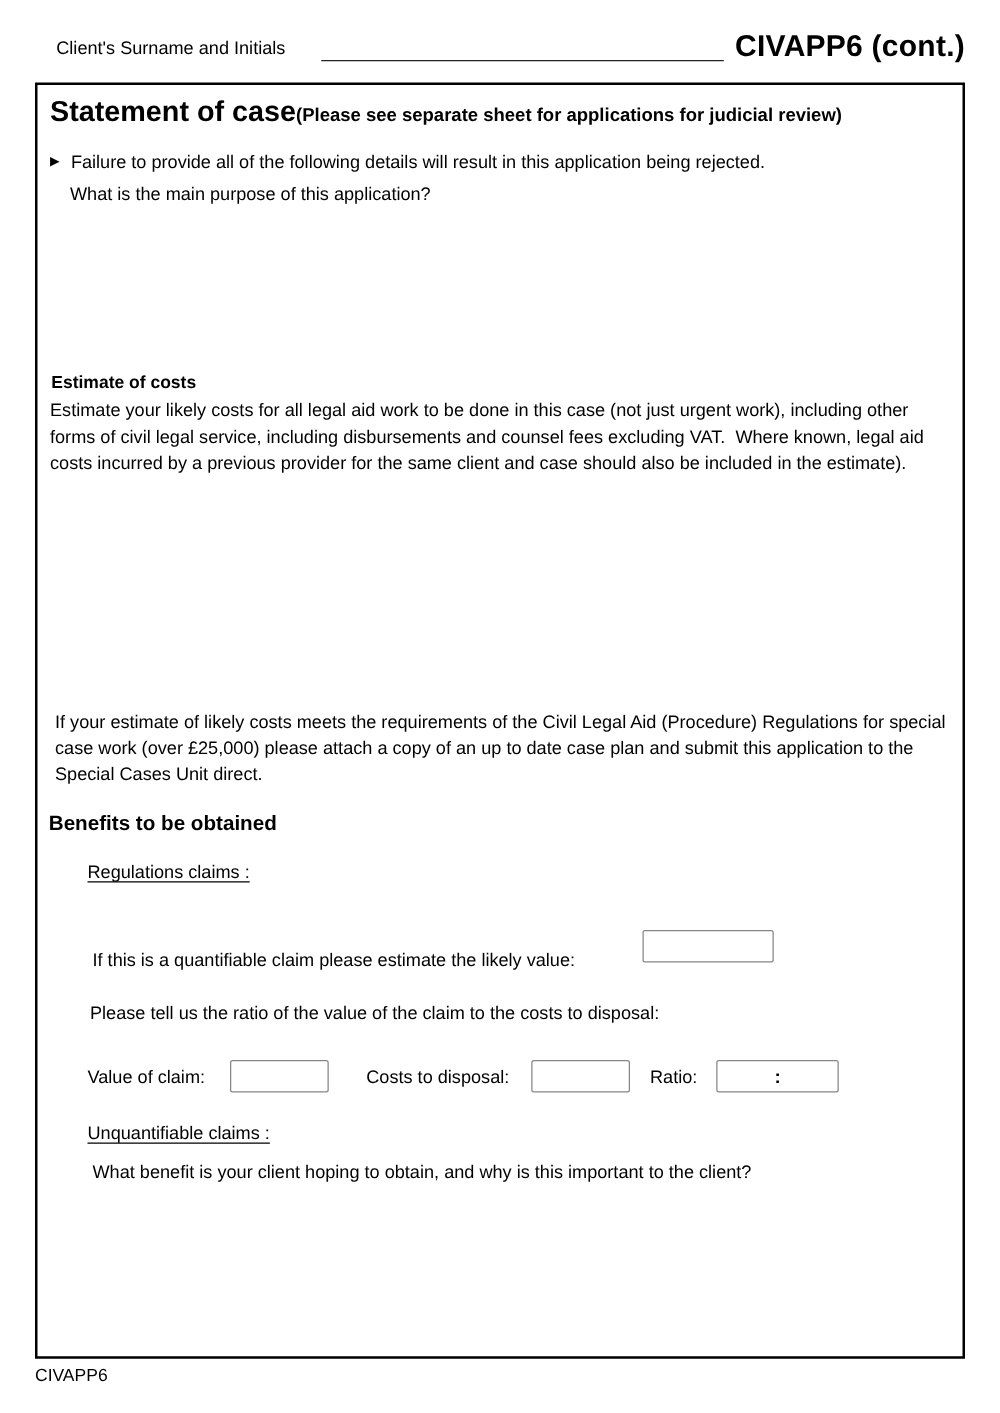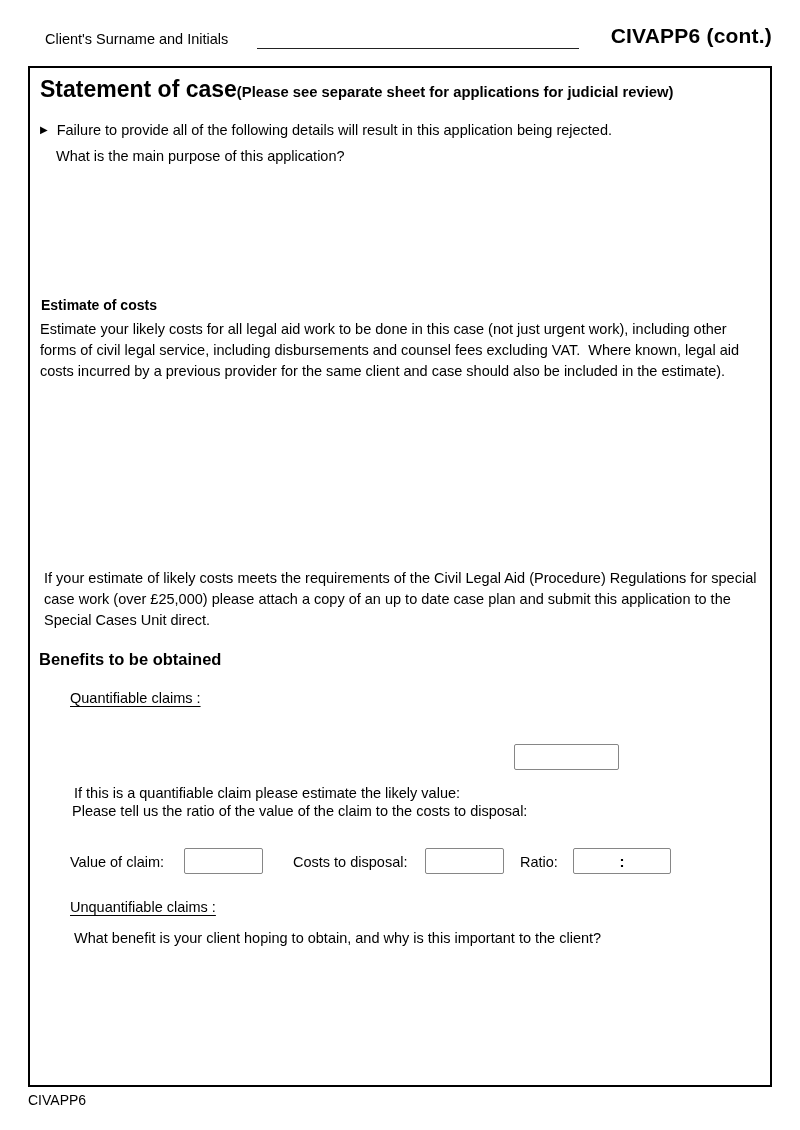--- a/index.html
+++ b/index.html
@@ -17,21 +17,21 @@
     position: absolute; left: 45px; top: 31px;
     font-size: 14.5px;
   }
   .surname-line {
     position: absolute; left: 257px; top: 29px;
     width: 322px; height: 19px;
     border-bottom: 1.6px solid #222222;
   }
   .form-code-header {
     position: absolute; right: 28px; top: 24px;
-    font-size: 21px; font-weight: bold; letter-spacing: 0.2px;
+    font-size: 24px; font-weight: bold; letter-spacing: 0.2px;
   }
   
   .main-box {
     position: absolute; left: 28px; top: 66px;
     width: 744px; height: 1021px;
     border: 2px solid #000000;
     box-sizing: border-box;
     background: #ffffff;
   }
   .main-box > * { position: absolute; }
@@ -49,21 +49,21 @@
   .estimate-body { left: 10px; top: 251px; width: 714px; }
   .ans-estimate { left: 10px; top: 340px; width: 720px; height: 155px; }
   .special-note { left: 14px; top: 500px; width: 726px; }
   .benefits-heading { left: 9px; top: 582px; font-size: 16.5px; font-weight: bold; text-align: center; }
   .claims-sub {
     font-size: 14.5px;
     text-decoration: underline;
     text-underline-offset: 3px;
   }
   .quantifiable { left: 40px; top: 622px; }
-  .likely-label { left: 44px; top: 715px; }
+  .likely-label { left: 44px; top: 691px; }
   .field-box {
     background: #ffffff;
     border: 1.5px solid #868686;
     border-radius: 2px;
     box-sizing: border-box;
   }
   .likely-box { left: 484px; top: 676px; width: 105px; height: 26px; }
   .ratio-prompt { left: 42px; top: 733px; }
   .lbl-value { left: 40px; top: 784px; }
   .box-value { left: 154px; top: 780px; width: 79px; height: 26px; }
@@ -113,21 +113,21 @@
     <div class="answer-area ans-main-purpose"></div>
 
     <div class="estimate-heading">Estimate of costs</div>
     <div class="body-text estimate-body">Estimate your likely costs for all legal aid work to be done in this case (not just urgent work), including other forms of civil legal service, including disbursements and counsel fees excluding VAT.  Where known, legal aid costs incurred by a previous provider for the same client and case should also be included in the estimate).</div>
     <div class="answer-area ans-estimate"></div>
 
     <div class="body-text special-note">If your estimate of likely costs meets the requirements of the Civil Legal Aid (Procedure) Regulations for special case work (over £25,000) please attach a copy of an up to date case plan and submit this application to the Special Cases Unit direct.</div>
 
     <div class="benefits-heading">Benefits to be obtained</div>
 
-    <div class="claims-sub quantifiable">Quantifiable claims :</div>
+    <div class="claims-sub quantifiable">Regulations claims :</div>
 
     <div class="body-text nowrap likely-label">If this is a quantifiable claim please estimate the likely value:</div>
     <div class="field-box likely-box"></div>
 
     <div class="body-text nowrap ratio-prompt">Please tell us the ratio of the value of the claim to the costs to disposal:</div>
 
     <div class="body-text nowrap lbl-value">Value of claim:</div>
     <div class="field-box box-value"></div>
 
     <div class="body-text nowrap lbl-costs">Costs to disposal:</div>

